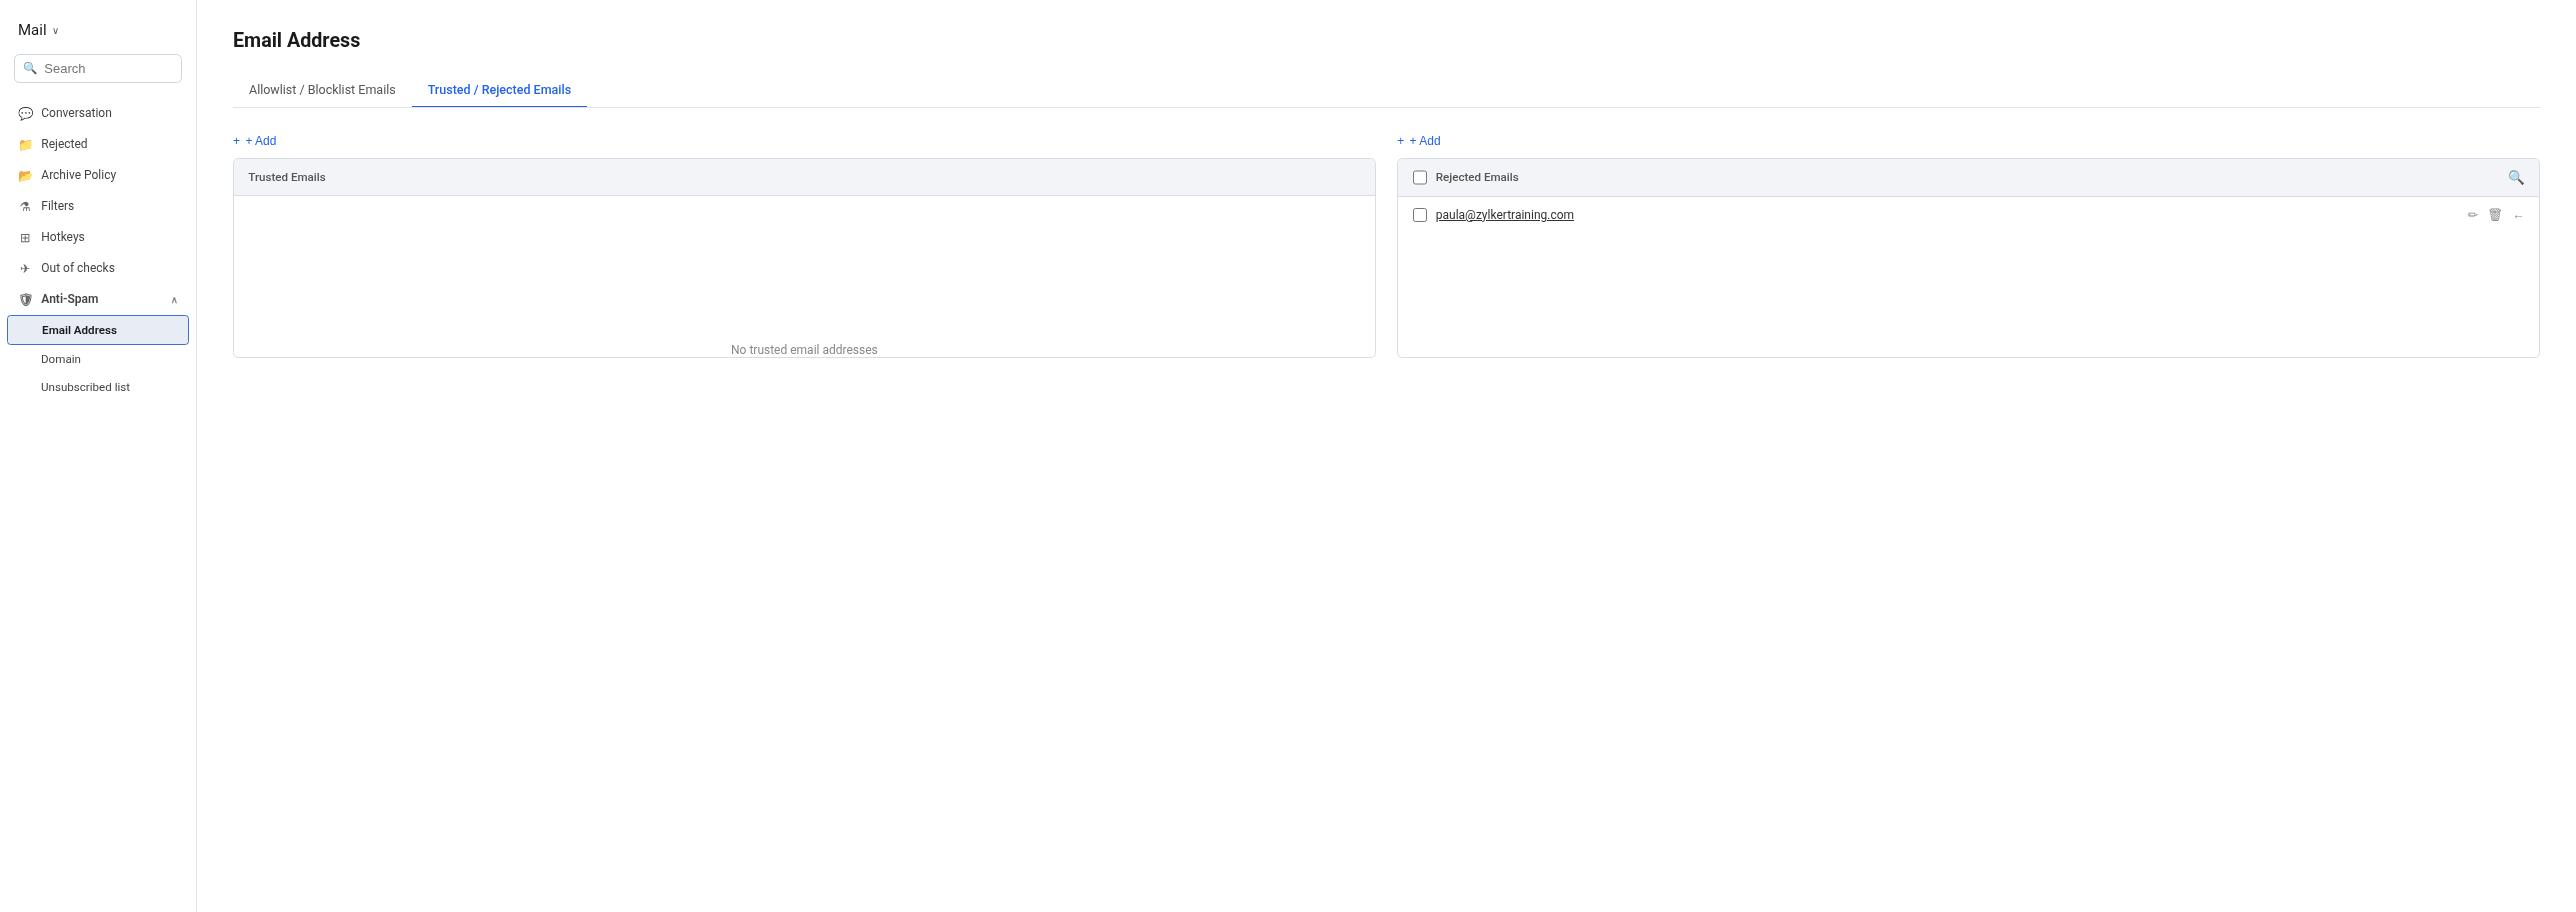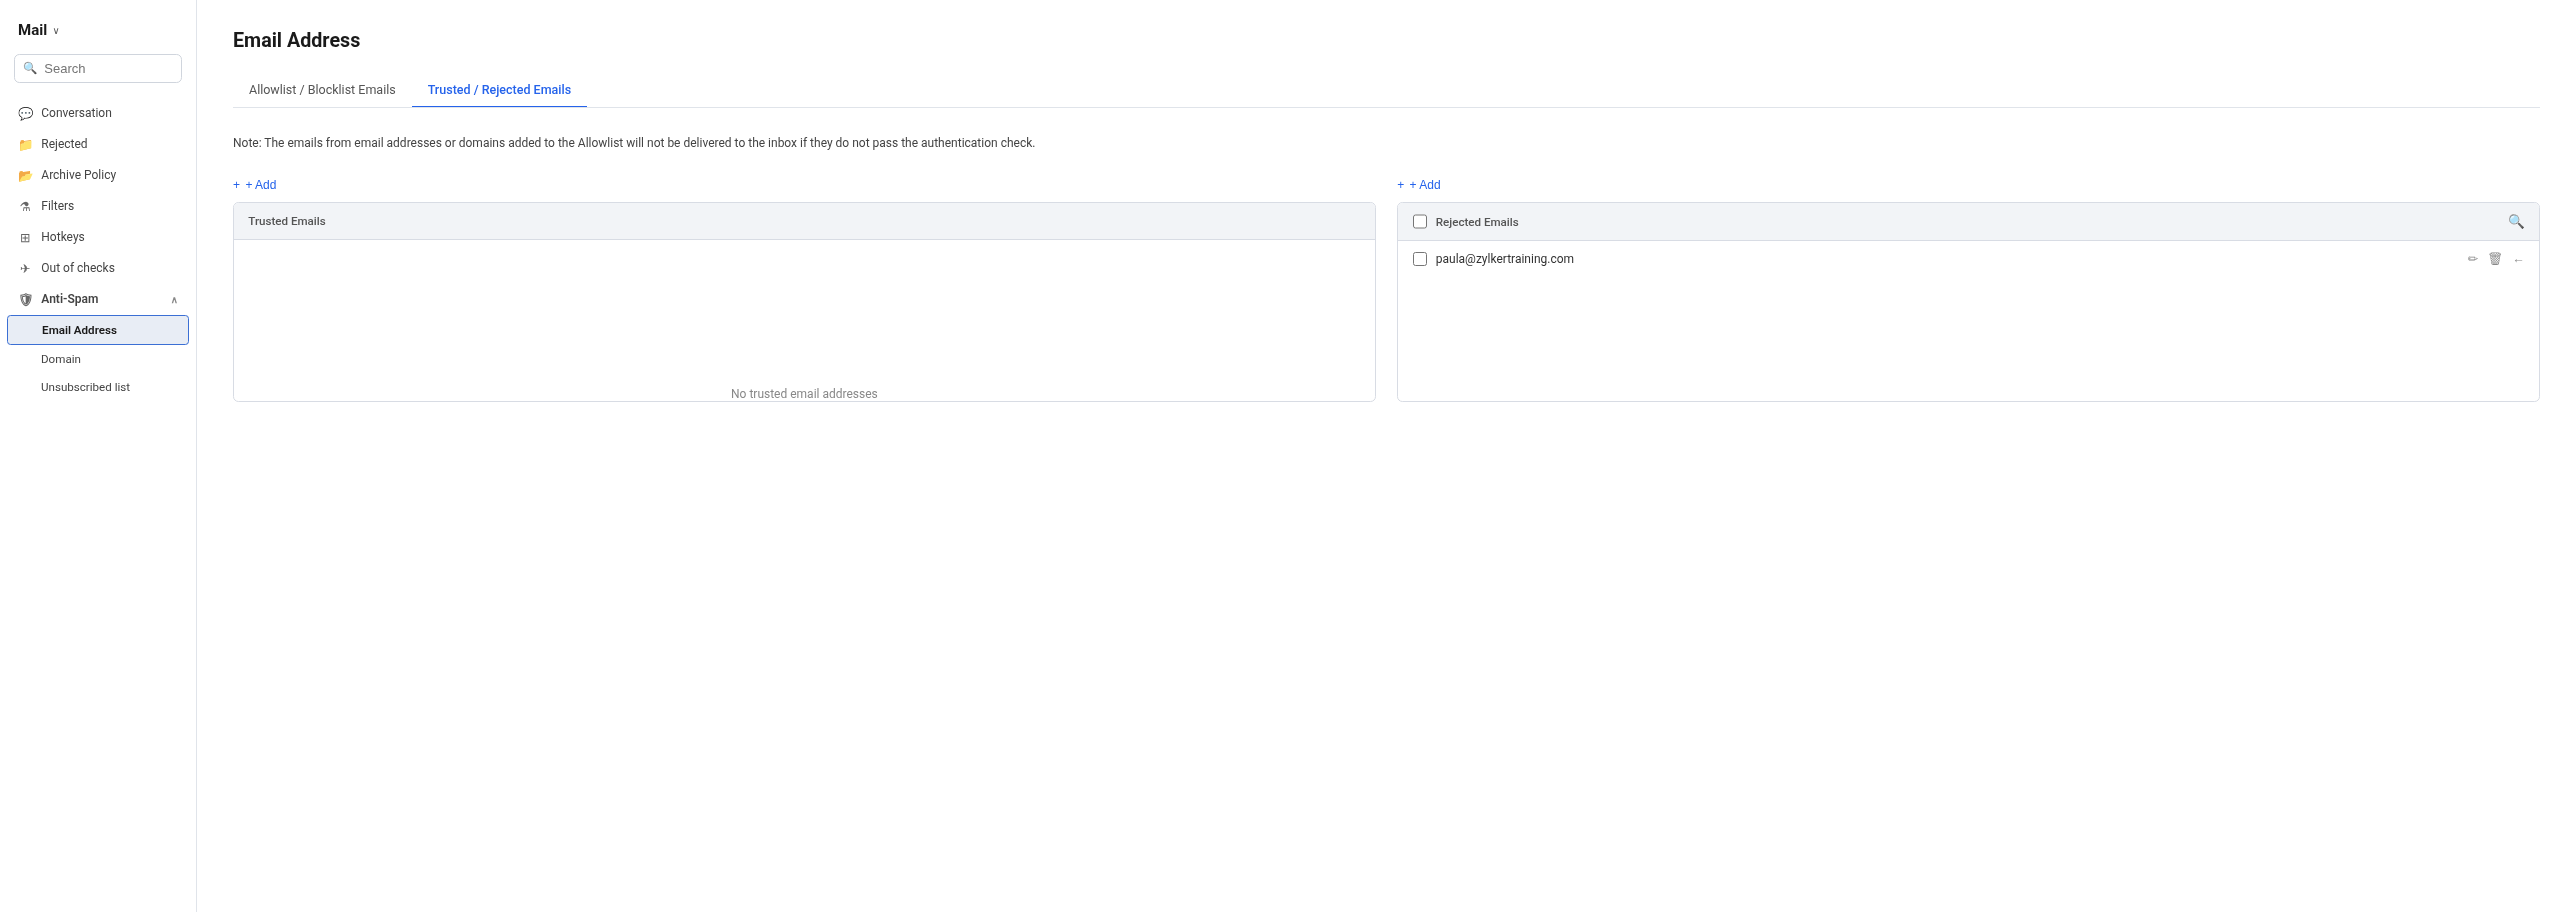--- a/index.html
+++ b/index.html
@@ -27,21 +27,21 @@
 
     .sidebar-header {
       display: flex;
       align-items: center;
       padding: 7.1px 18px 14.3px 18px;
       cursor: pointer;
     }
 
     .sidebar-title {
       font-size: 15px;
-      font-weight: 700;
+      font-weight: 400;
       color: #1a1a1a;
     }
 
     .chevron-icon {
       margin-left: 5.4px;
       font-size: 9.8px;
       color: #555;
     }
 
     .search-container {
@@ -262,20 +262,21 @@
       border-bottom: none;
     }
 
     .row-checkbox {
       width: 14.3px;
       height: 14.3px;
     }
 
     .row-email {
       flex: 1;
+      text-decoration: underline;
     }
 
     .row-actions {
       display: flex;
       align-items: center;
       gap: 9px;
       color: #888;
     }
 
     .row-action-icon {
@@ -352,21 +353,20 @@
 
   <div class="tabs">
     <div class="tab">
       <span>Allowlist / Blocklist Emails</span>
     </div>
     <div class="tab active">
       <span>Trusted / Rejected Emails</span>
     </div>
   </div>
 
-  <p class="description-note">Note: The emails from email addresses or domains added to the Allowlist will not be delivered to the inbox if they do not pass the authentication check.</p>
 
   <div class="columns-area">
 
     <div class="column">
       <button class="add-btn">
         <span>+</span>
         <span>+ Add</span>
       </button>
       <div class="email-table">
         <div class="table-header">

